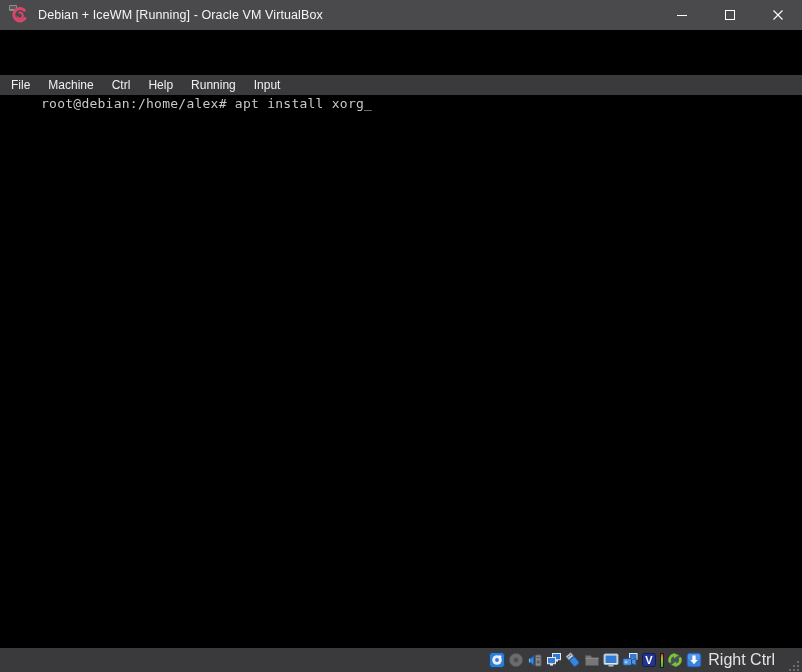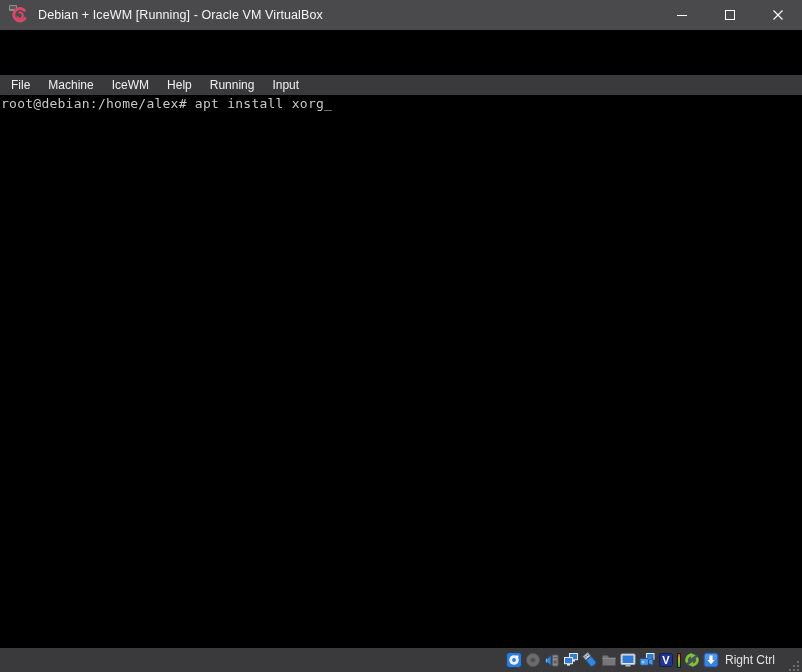--- a/index.html
+++ b/index.html
@@ -30,20 +30,21 @@
   }
   .menu-item {
     color: #f0f0f0; font-size: 12px; padding: 0 9px; height: 20px;
     display: flex; align-items: center; white-space: nowrap;
   }
 
   
   .terminal {
     flex: 1 1 auto; background: #000; overflow: hidden;
     padding: 1px 0 0 1px;
+    margin-left: 40px;
   }
   .term-line {
     font-family: "DejaVu Sans Mono", monospace;
     font-size: 13px; line-height: 16px; letter-spacing: .25px;
     color: #c8c8c8; white-space: pre;
   }
   .term-cursor { color: #c8c8c8; }
 
   
   .statusbar {
@@ -51,21 +52,21 @@
     display: flex; align-items: center; justify-content: flex-end;
     gap: 3px; padding-right: 2px;
   }
   .status-icon { width: 16px; height: 16px; flex: 0 0 16px; display: flex; align-items: center; justify-content: center; }
   .status-icon svg { display: block; }
   .status-icon.disabled { opacity: .95; }
   .activity-bar {
     width: 4px; height: 15px; flex: 0 0 4px; border: 1px solid #1c1c1c;
     background: linear-gradient(to bottom, #c83a2a 0%, #d2a42e 30%, #8fc42e 55%, #3fae35 100%);
   }
-  .hostkey-label { color: #e2e2e2; font-size: 12px; margin: 0 4px 0 3px; white-space: nowrap; }
+  .hostkey-label { color: #e2e2e2; font-size: 16px; margin: 0 4px 0 3px; white-space: nowrap; }
   .size-grip { width: 14px; height: 14px; position: relative; align-self: flex-end; margin-left: 4px; }
   .size-grip i {
     position: absolute; width: 2px; height: 2px; background: #6e6e71;
   }
   .size-grip i:nth-child(1) { right: 1px;  bottom: 1px; }
   .size-grip i:nth-child(2) { right: 5px;  bottom: 1px; }
   .size-grip i:nth-child(3) { right: 9px;  bottom: 1px; }
   .size-grip i:nth-child(4) { right: 1px;  bottom: 5px; }
   .size-grip i:nth-child(5) { right: 5px;  bottom: 5px; }
   .size-grip i:nth-child(6) { right: 1px;  bottom: 9px; }
@@ -100,21 +101,21 @@
         <svg width="12" height="12" viewBox="0 0 12 12">
             <path d="M1.5 1.5 L10.5 10.5 M10.5 1.5 L1.5 10.5" stroke="#ffffff" stroke-width="1.1"></path>
           </svg>
       </button>
     </span>
   </div>
 
   <div class="menubar">
     <span class="menu-item">File</span>
     <span class="menu-item">Machine</span>
-    <span class="menu-item">IceWM</span>
+    <span class="menu-item">Ctrl</span>
     <span class="menu-item">Help</span>
     <span class="menu-item">Running</span>
     <span class="menu-item">Input</span>
   </div>
 
   <div class="terminal">
     <div class="term-line"><span>root@debian:/home/alex# apt install xorg</span><span class="term-cursor">_</span></div>
   </div>
 
   <div class="statusbar">

